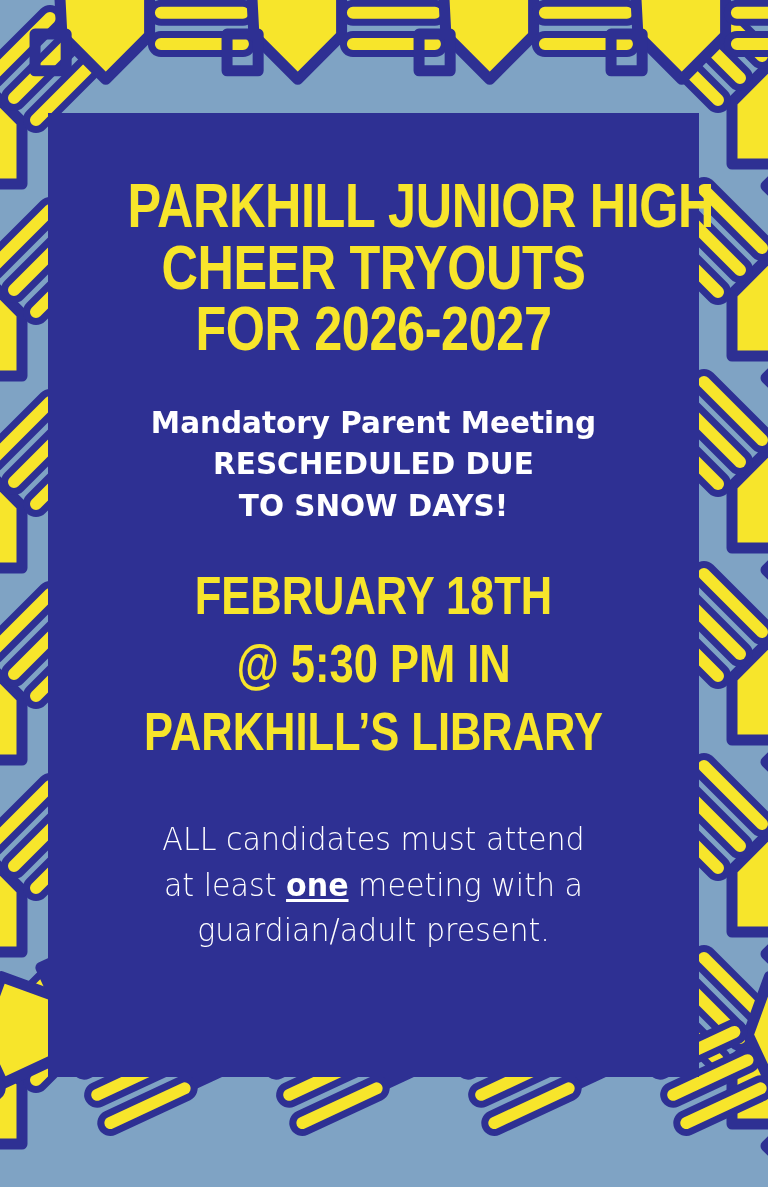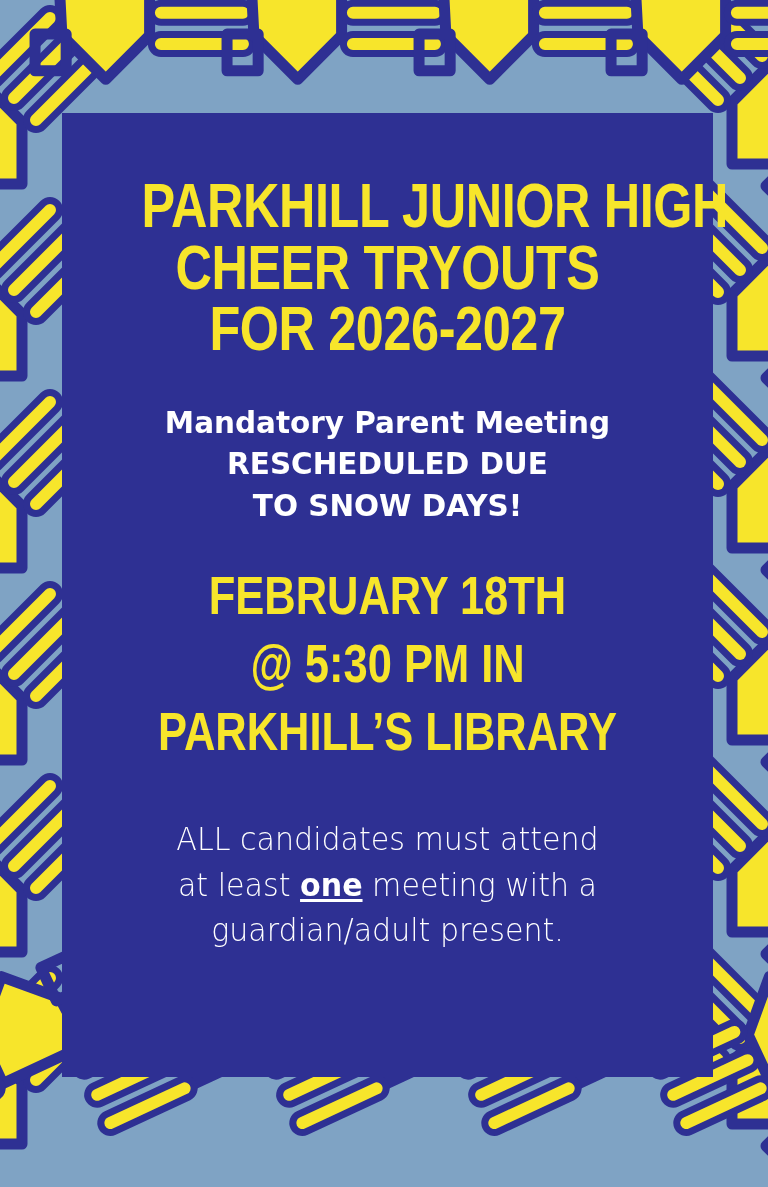--- a/index.html
+++ b/index.html
@@ -24,21 +24,21 @@
     position: absolute;
     left: 0; top: 0;
     width: 768px;
     height: 1187px;
     z-index: 1;
   }
 
   
   #panel {
     position: absolute;
-    left: 62px;
+    left: 48px;
     top: 113px;
     width: 651px;
     height: 964px;
     background: #2e3093;
     z-index: 2;
     box-sizing: border-box;
     padding: 0 18px;
   }
 
   .headline {

